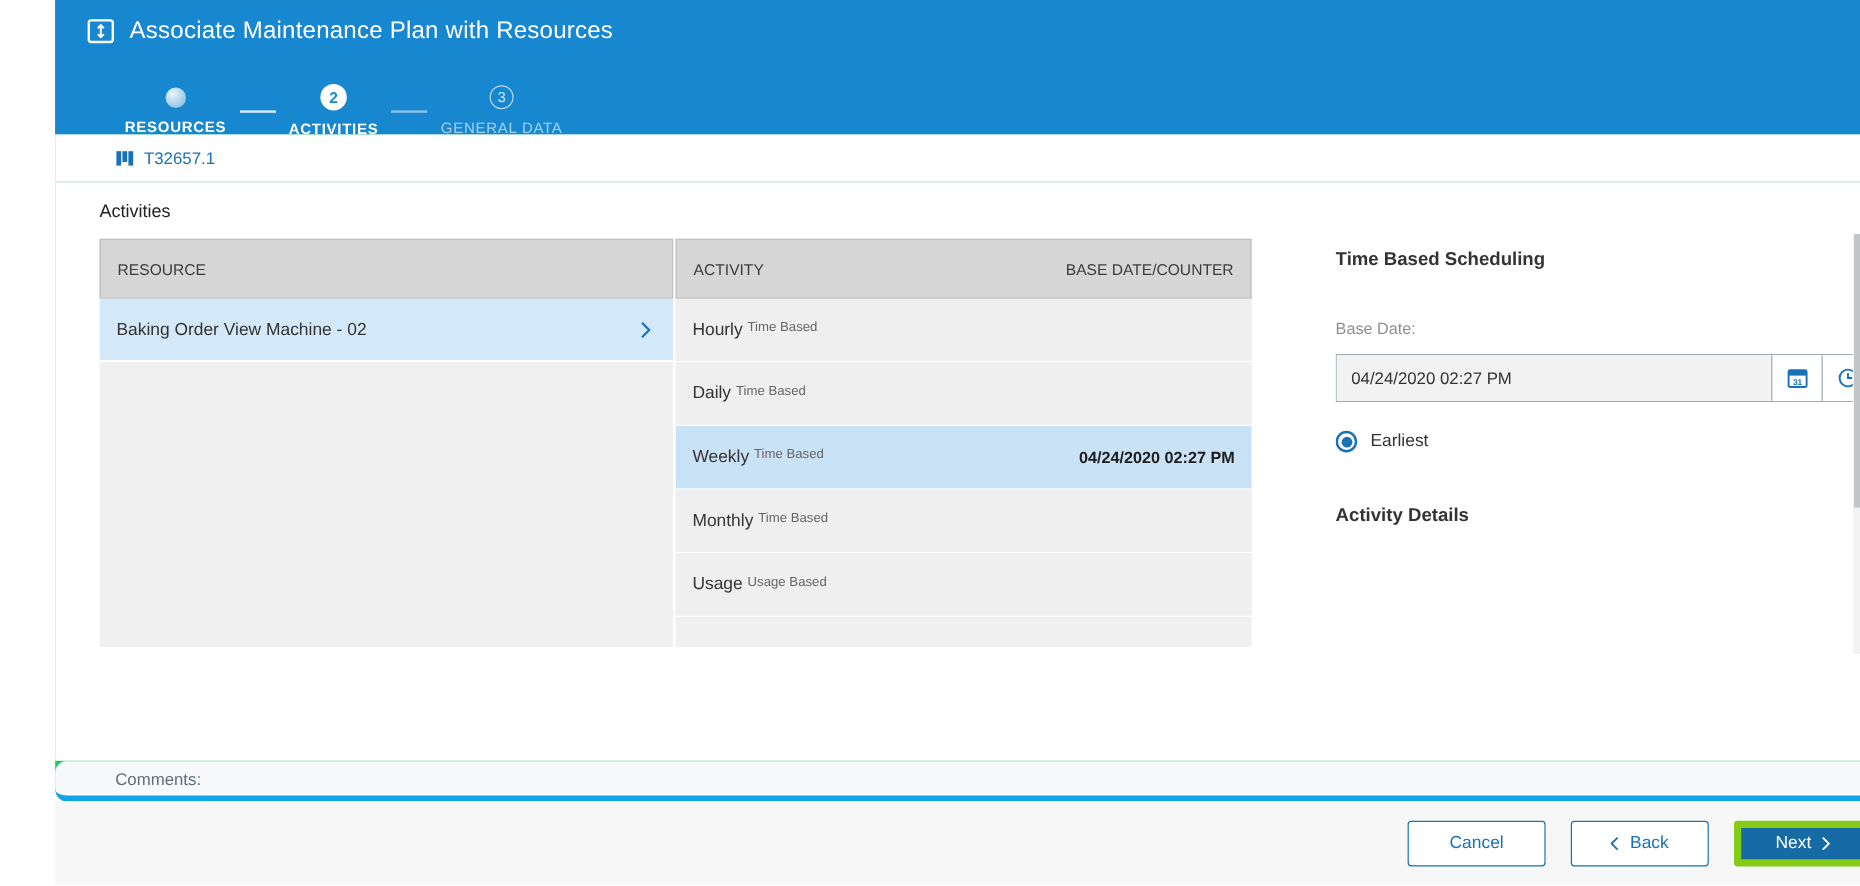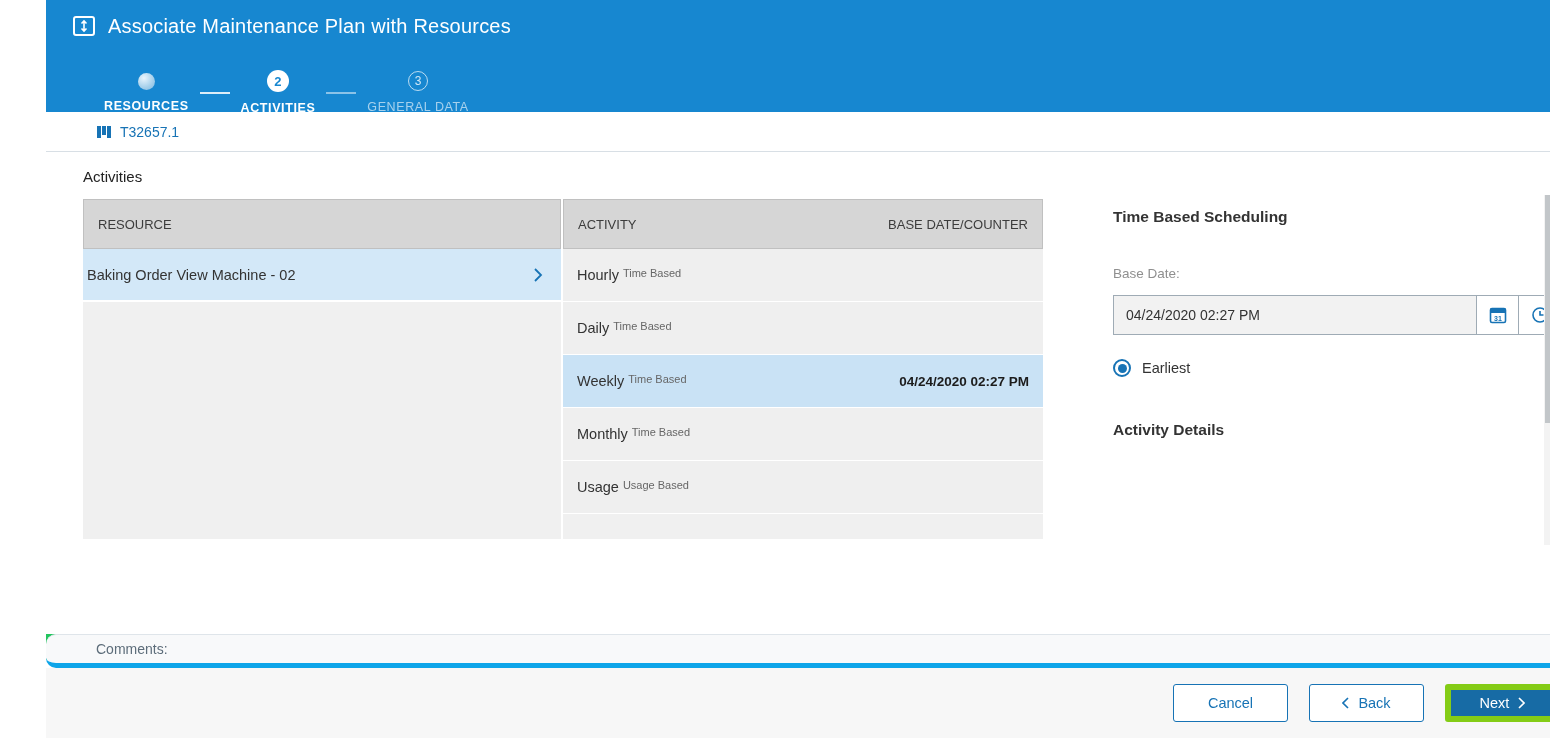--- a/index.html
+++ b/index.html
@@ -41,21 +41,21 @@
 
   .tables { position: absolute; left: 37px; top: 47px; display: flex; gap: 2px; }
   .col { width: 478px; }
   .col.activity-col { width: 480px; }
   .thead { height: 50px; background: #d6d6d6; border: 1px solid #c0c0c0; color: #3c3c3c;
     font-size: 13px; display: flex; align-items: center; padding: 0 14px; }
   .thead.split { justify-content: space-between; }
   .tbody { background: #f0f0f0; height: 290px; overflow: hidden; }
 
   .rrow { height: 53px; background: #d3e8f8; border-bottom: 2px solid #fff;
-    display: flex; align-items: center; justify-content: space-between; padding: 0 18px 0 4px; cursor: pointer; }
+    display: flex; align-items: center; justify-content: space-between; padding: 0 18px 0 14px; cursor: pointer; }
   .rname { font-size: 14.5px; color: #333; }
 
   .arow { height: 53px; background: #efefef; border-bottom: 1px solid #fff;
     display: flex; align-items: center; justify-content: space-between; padding: 0 14px 0 14px; cursor: pointer; }
   .arow.selected { background: #c9e2f5; }
   .arow-text { display: flex; justify-content: center; gap: 4px; }
   .arow-name { font-size: 14.5px; color: #333; }
   .arow-type { font-size: 11px; color: #666; }
   .arow-base { font-size: 13.5px; font-weight: 700; color: #1c1c1c; }
 

